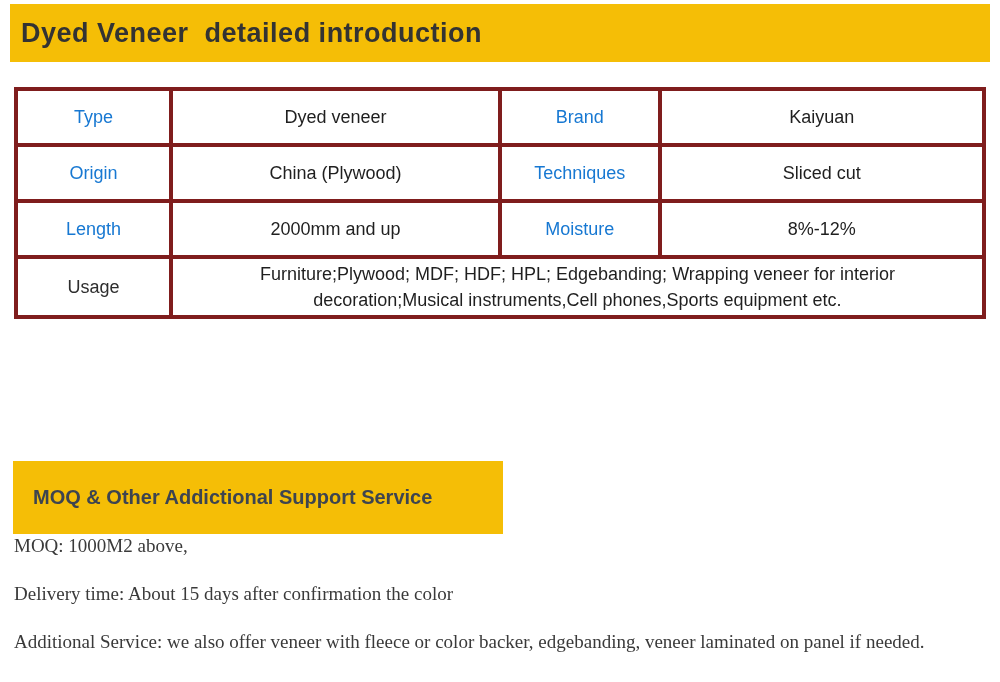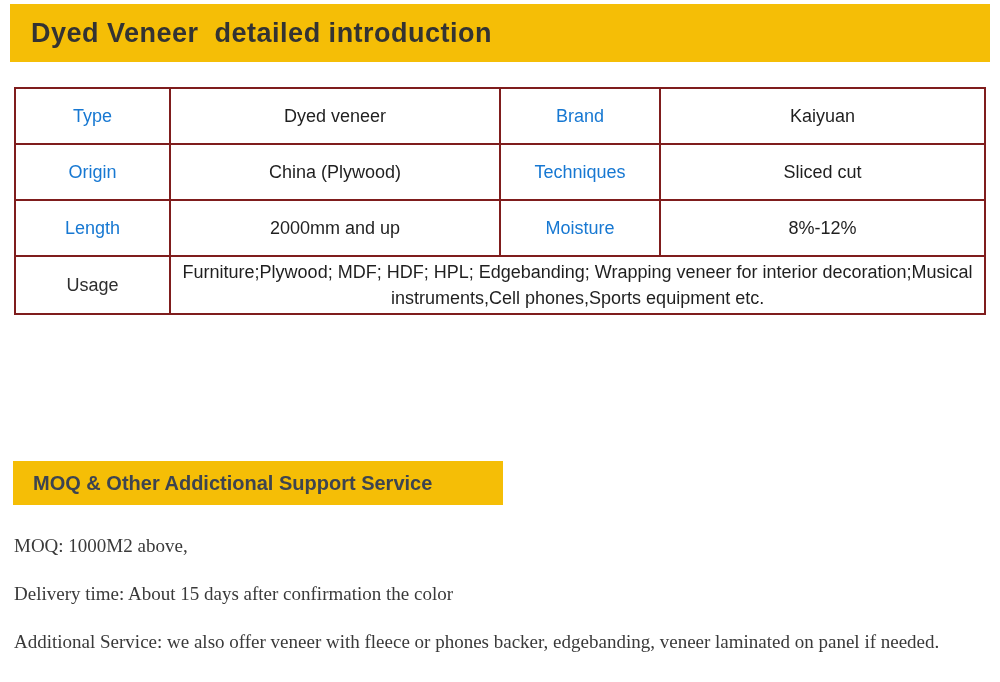--- a/index.html
+++ b/index.html
@@ -21,39 +21,39 @@
     position: absolute;
     left: 10px;
     top: 4px;
     width: 980px;
     height: 58px;
     background: #F5BE06;
     display: flex;
     align-items: center;
   }
   .title-banner h1 {
-    padding-left: 21px;
+    padding-left: 11px;
     font-size: 27px;
     font-weight: 700;
     letter-spacing: 0.5px;
     color: #333333;
     white-space: pre-wrap;
   }
 
   
   table.spec {
     position: absolute;
     left: 14px;
     top: 87px;
     width: 972px;
     border-collapse: collapse;
     table-layout: fixed;
   }
   table.spec td {
-    border: 2px solid #7f1d1d;
+    border: 4px solid #7f1d1d;
     height: 56px;
     text-align: center;
     vertical-align: middle;
     font-size: 18px;
     color: #1f1f1f;
     padding: 2px 10px;
   }
   table.spec td.lbl { color: #1778D2; }
   table.spec td.lbl-dark { color: #2e2e2e; }
   col.c-label1 { width: 16%; }
@@ -65,21 +65,21 @@
     line-height: 1.45;
     padding: 6px 26px;
   }
 
   
   .sub-banner {
     position: absolute;
     left: 13px;
     top: 461px;
     width: 490px;
-    height: 44px;
+    height: 73px;
     background: #F5BE06;
     display: flex;
     align-items: center;
   }
   .sub-banner h2 {
     padding-left: 20px;
     font-size: 20px;
     font-weight: 700;
     color: #3D4450;
   }
@@ -141,16 +141,16 @@
     </tbody>
   </table>
 
   <div class="sub-banner">
     <h2>MOQ &amp; Other Addictional Support Service</h2>
   </div>
 
   <div class="notes">
     <p>MOQ: 1000M2 above,</p>
     <p>Delivery time: About 15 days after confirmation the color</p>
-    <p>Additional Service: we also offer veneer with fleece or phones backer, edgebanding, veneer laminated on panel if needed.</p>
+    <p>Additional Service: we also offer veneer with fleece or color backer, edgebanding, veneer laminated on panel if needed.</p>
   </div>
 
 </div>
 
 </body></html>

